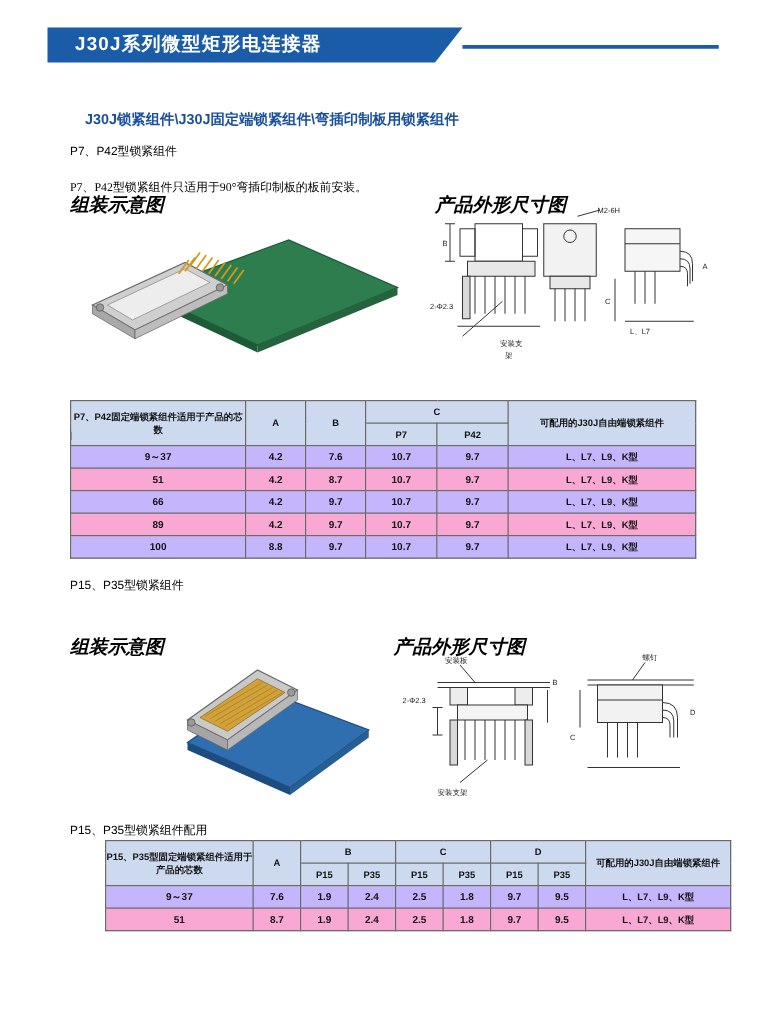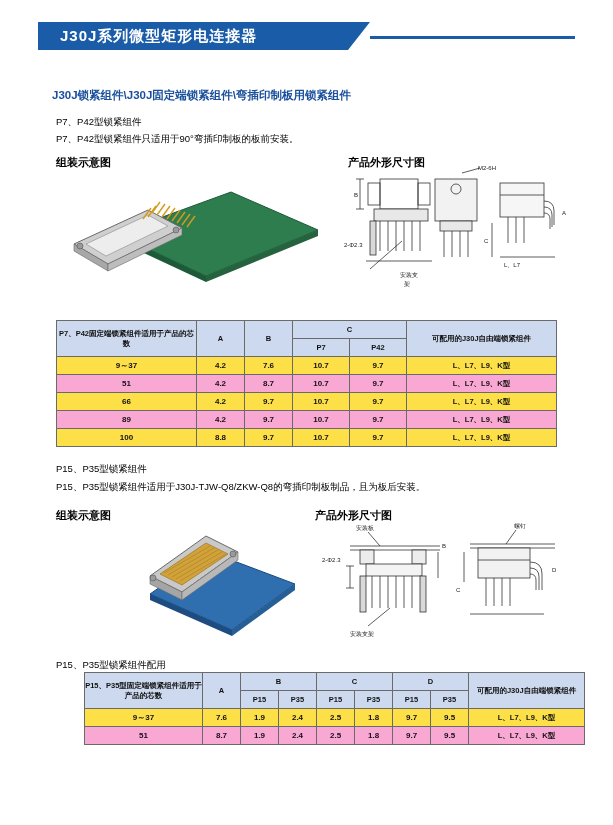--- a/index.html
+++ b/index.html
@@ -73,23 +73,24 @@
   }
   .txt {
     position: absolute;
     font-size: 9.5px;
     color: #000;
     line-height: 14px;
     white-space: nowrap;
   }
   .lbl {
     position: absolute;
-    font-size: 11px;
+    font-size: 15px;
     font-weight: bold;
     color: #000;
+    font-style: italic;
   }
 
   
   .fig {
     position: absolute;
     overflow: hidden;
   }
 
   
   table.spec {
@@ -109,42 +110,42 @@
   }
   table.spec th {
     background: #ccd9ee;
     font-size: 7.5px;
     line-height: 10px;
   }
   tr.alt td {
     background: #f9a8d4;
   }
   tr.white td {
-    background: #fde047;
+    background: #c4b5fd;
   }
   .lastcol {
     font-size: 7.5px;
   }
 </style>
 </head>
 <body>
 
 <div class="page">
 
   <div class="header">
     <div class="bar"></div>
     <div class="bar-tail"></div>
     <div class="line-long"></div>
     <div class="title">J30J系列微型矩形电连接器</div>
   </div>
 
-  <div class="sec-title" style="left:52px; top:88px;text-align:center;">J30J锁紧组件\J30J固定端锁紧组件\弯插印制板用锁紧组件</div>
+  <div class="sec-title" style="left:68px; top:88px;text-align:center;">J30J锁紧组件\J30J固定端锁紧组件\弯插印制板用锁紧组件</div>
 
   <div class="txt" style="left:56px; top:115px;">P7、P42型锁紧组件</div>
-  <div class="txt" style="left:56px; top:132px;">P7、P42型锁紧组件只适用于90°弯插印制板的板前安装。</div>
+  <div class="txt" style="left:56px; top:144px;font-family:Liberation Serif, serif;">P7、P42型锁紧组件只适用于90°弯插印制板的板前安装。</div>
 
   <div class="lbl" style="left:56px; top:155px;">组装示意图</div>
   <div class="lbl" style="left:348px; top:155px;">产品外形尺寸图</div>
 
   <div class="fig" style="left:56px; top:172px; width:265px; height:115px;">
     
     <svg width="265" height="115" viewBox="0 0 265 115">
       <polygon points="60,62 175,20 262,58 150,104" fill="#2e7d4f" stroke="#1d5a38" stroke-width="1"></polygon>
       <polygon points="60,62 150,104 150,110 60,68" fill="#1d5a38"></polygon>
       <polygon points="150,104 262,58 262,64 150,110" fill="#25633f"></polygon>
@@ -292,21 +293,20 @@
         <td>8.8</td>
         <td>9.7</td>
         <td>10.7</td>
         <td>9.7</td>
         <td class="lastcol">L、L7、L9、K型</td>
       </tr>
     </tbody>
   </table>
 
   <div class="txt" style="left:56px; top:462px;">P15、P35型锁紧组件</div>
-  <div class="txt" style="left:56px; top:480px;">P15、P35型锁紧组件适用于J30J-TJW-Q8/ZKW-Q8的弯插印制板制品，且为板后安装。</div>
 
   <div class="lbl" style="left:56px; top:508px;">组装示意图</div>
   <div class="lbl" style="left:315px; top:508px;">产品外形尺寸图</div>
 
   <div class="fig" style="left:120px; top:522px; width:200px; height:115px;">
     <svg width="200" height="115" viewBox="0 0 200 115">
 
       <polygon points="30,72 90,30 175,62 112,108" fill="#2f6fb0" stroke="#1c4c80" stroke-width="1"></polygon>
       <polygon points="30,72 112,108 112,114 30,78" fill="#1c4c80"></polygon>
       <polygon points="112,108 175,62 175,68 112,114" fill="#265e96"></polygon>

